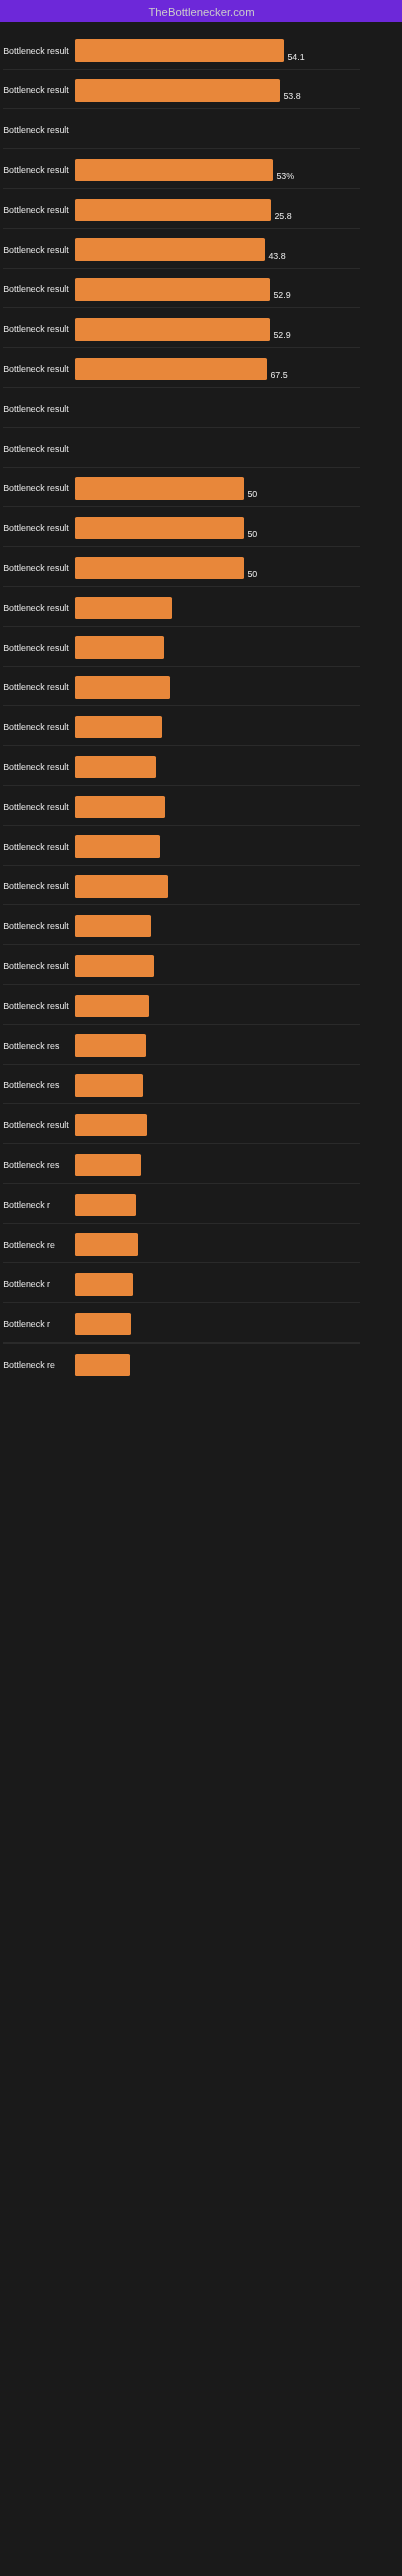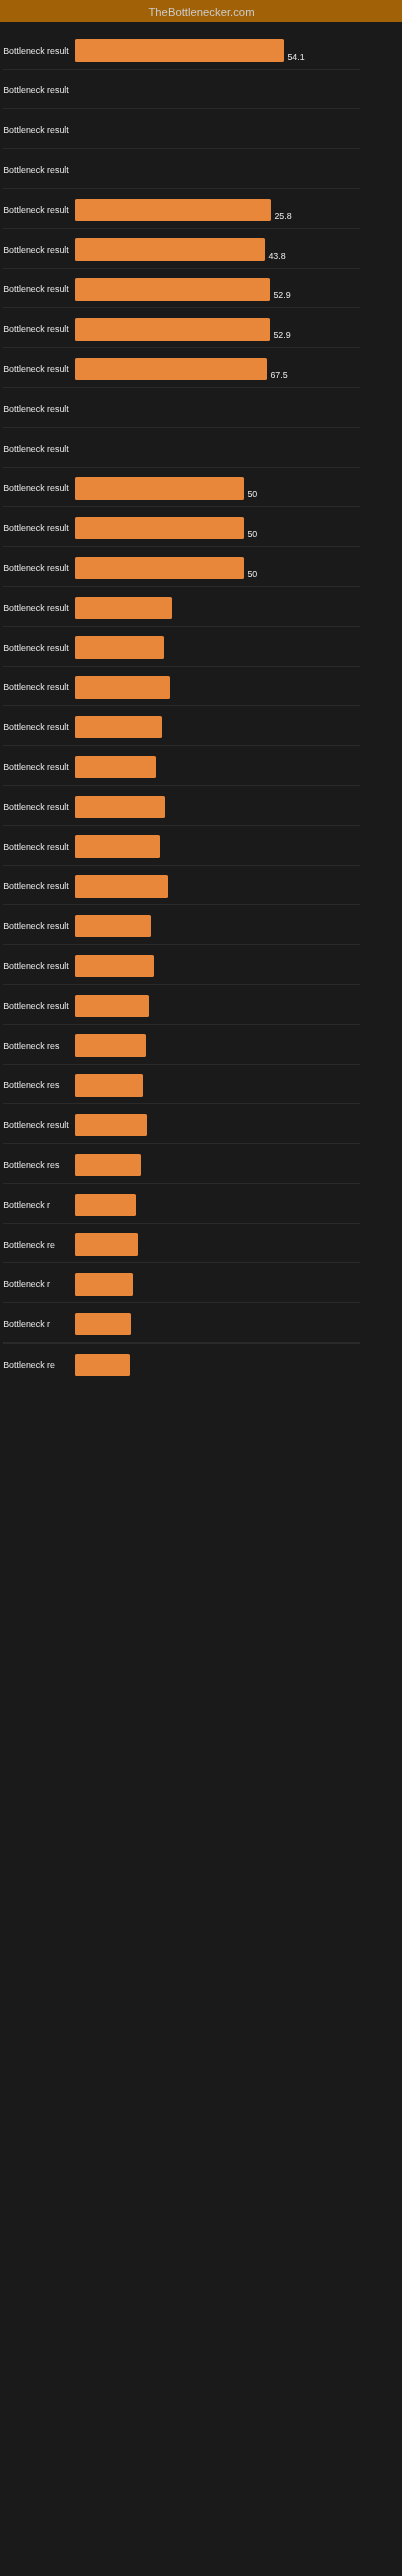--- a/index.html
+++ b/index.html
@@ -7,21 +7,21 @@
       width: 403px;
       background: #1a1a1a;
       font-family: Arial, sans-serif;
       overflow-x: hidden;
     }
     .header {
       text-align: center;
       color: #ccc;
       font-size: 11.3px;
       padding: 6.4px 0 3.2px 0;
-      background: #a16207;
+      background: #6d28d9;
     }
     .chart-container {
       padding: 8px 0;
       width: 363px;
     }
     .bar-row {
       display: flex;
       align-items: center;
       margin-bottom: 0px;
       padding: 4.8px 6.4px 1.6px 3.2px;
@@ -75,32 +75,40 @@
         <div class="bar-and-value">
           <div class="bar" style="width: 209px;"></div>
           <span class="value">54.1</span>
         </div>
       </div>
     </div>
     <div class="divider"></div>
     <div class="bar-row">
       <div class="bar-wrapper">
         <span class="label">Bottleneck result</span>
-      </div>
-    </div>
-    <div class="divider"></div>
-    <div class="bar-row">
-      <div class="bar-wrapper">
-        <span class="label">Bottleneck result</span>
-      </div>
-    </div>
-    <div class="divider"></div>
-    <div class="bar-row">
-      <div class="bar-wrapper">
-        <span class="label">Bottleneck result</span>
+        <div class="bar-and-value">
+          <div class="bar" style="width: 205px;"></div>
+          <span class="value">53.8</span>
+        </div>
+      </div>
+    </div>
+    <div class="divider"></div>
+    <div class="bar-row">
+      <div class="bar-wrapper">
+        <span class="label">Bottleneck result</span>
+      </div>
+    </div>
+    <div class="divider"></div>
+    <div class="bar-row">
+      <div class="bar-wrapper">
+        <span class="label">Bottleneck result</span>
+        <div class="bar-and-value">
+          <div class="bar" style="width: 198px;"></div>
+          <span class="value">53%</span>
+        </div>
       </div>
     </div>
     <div class="divider"></div>
     <div class="bar-row">
       <div class="bar-wrapper">
         <span class="label">Bottleneck result</span>
         <div class="bar-and-value">
           <div class="bar" style="width: 196px;"></div>
           <span class="value">25.8</span>
         </div>

